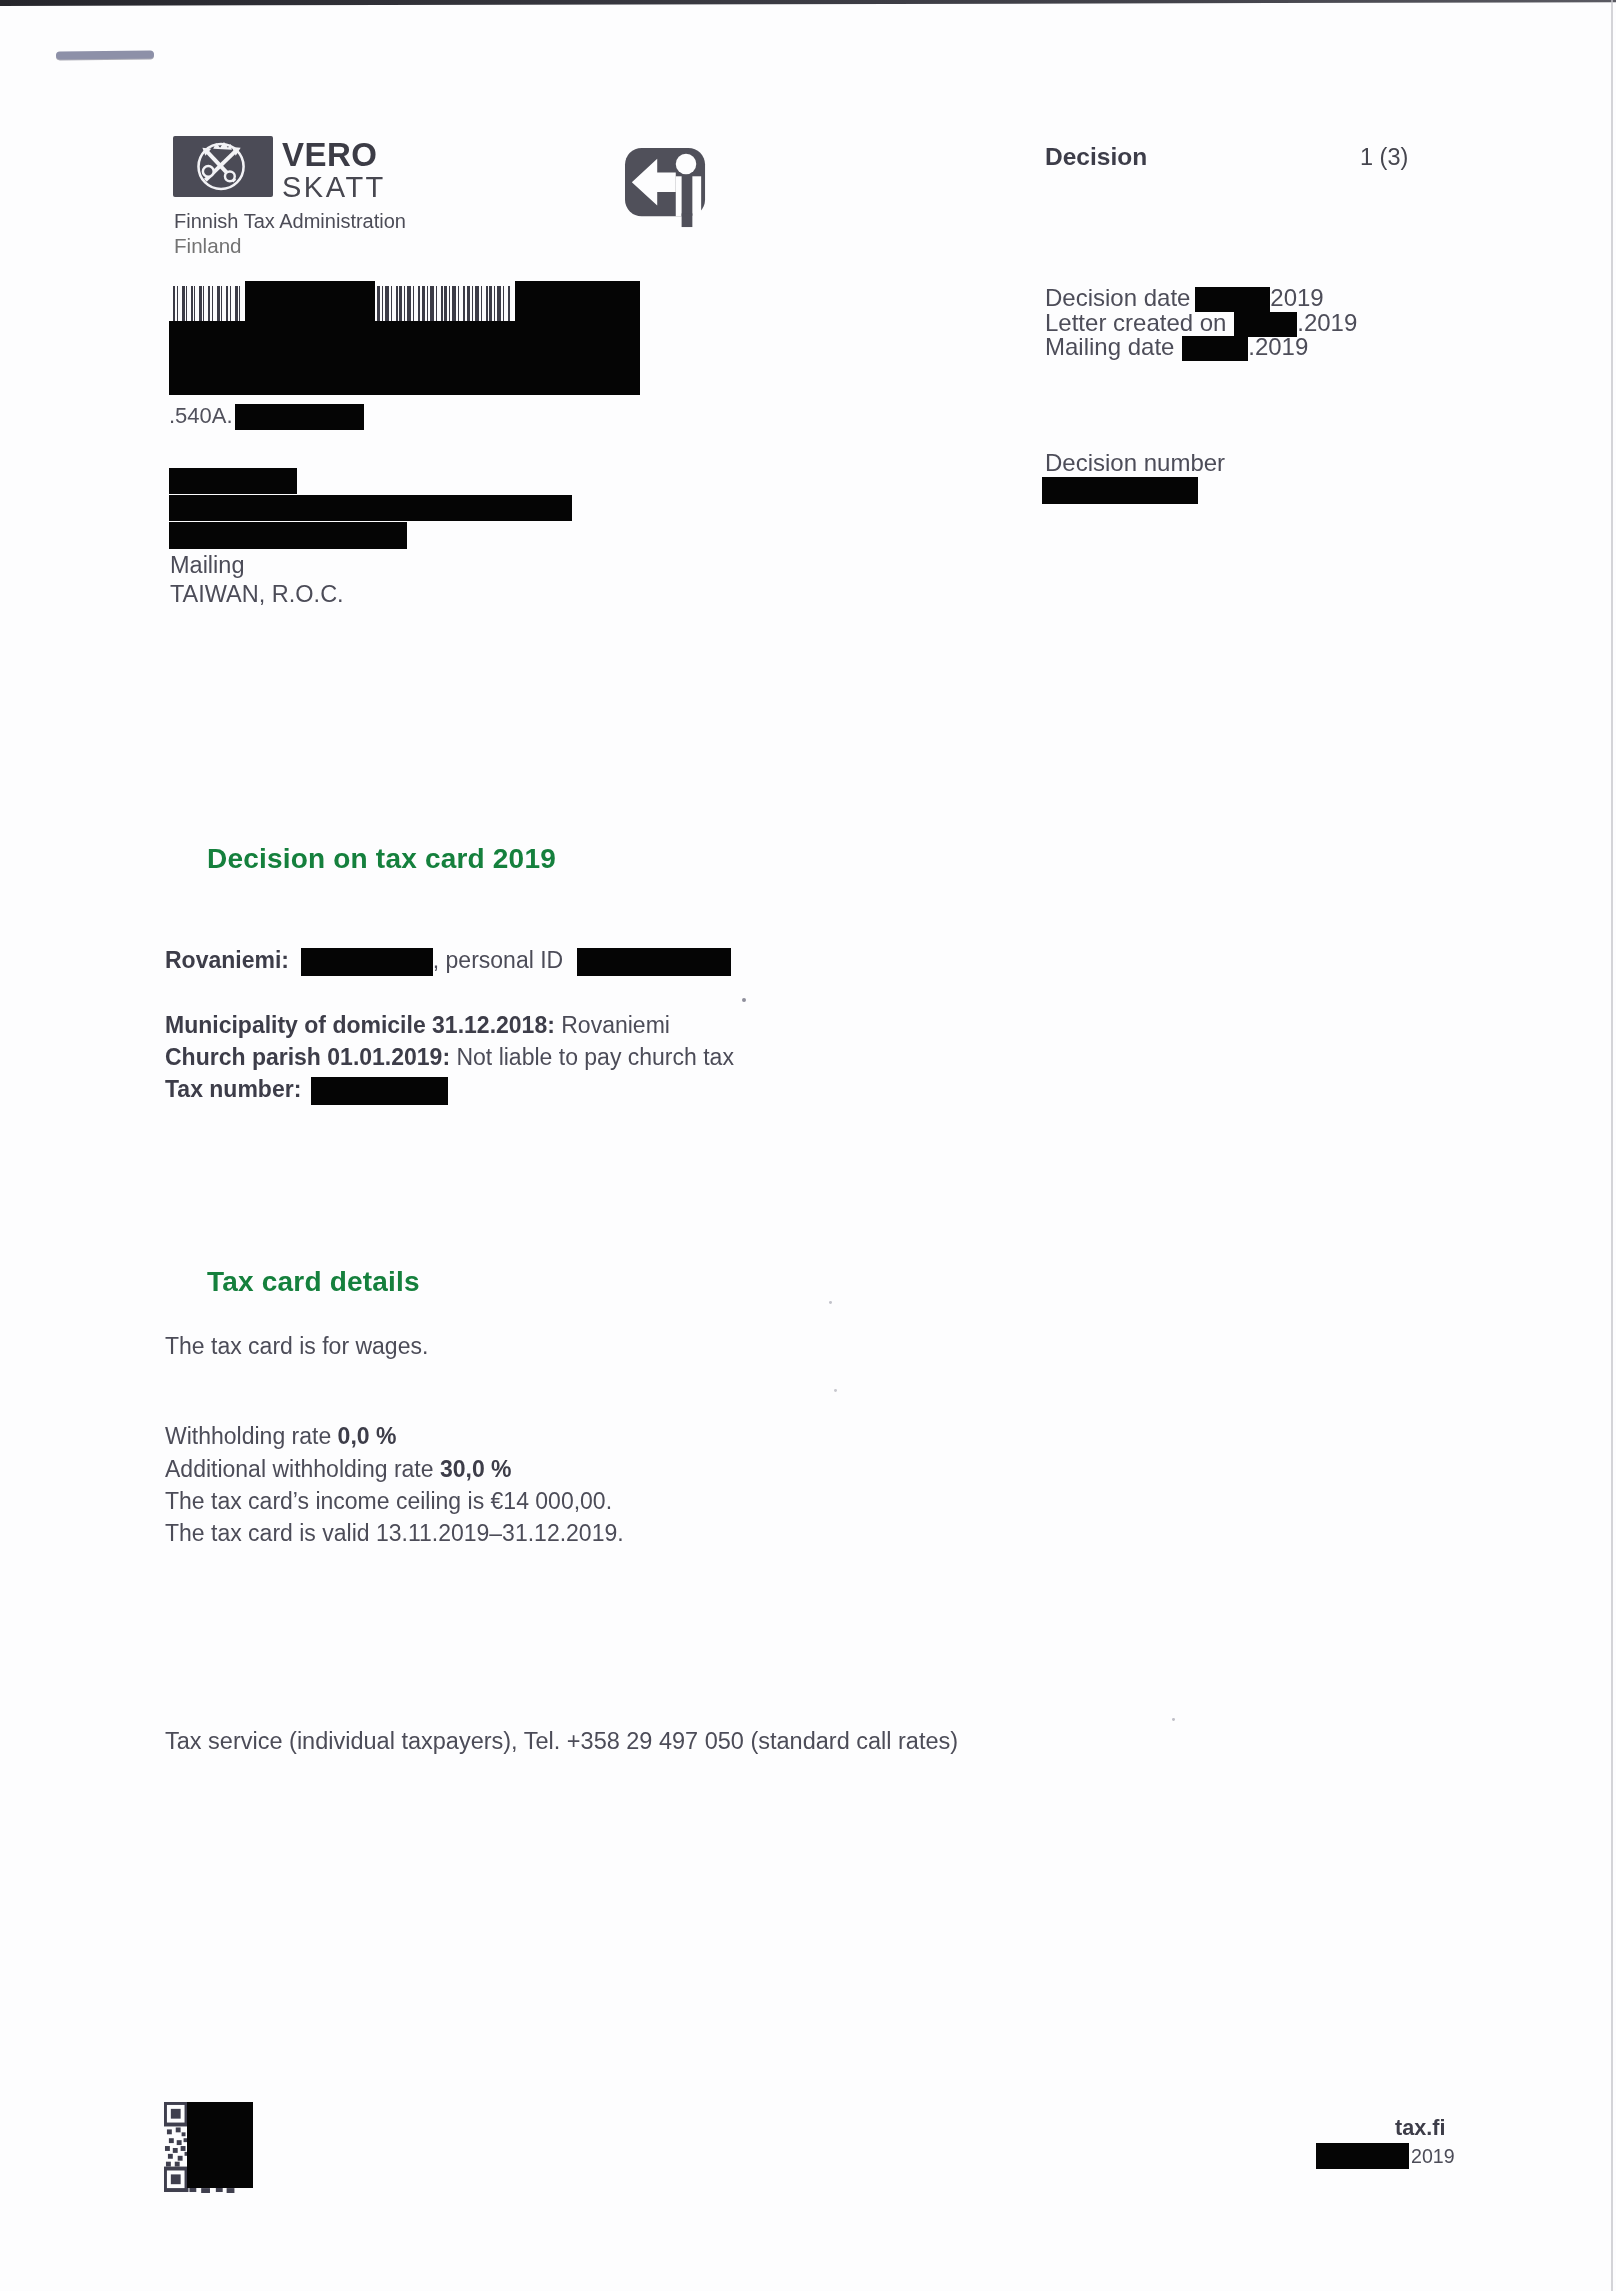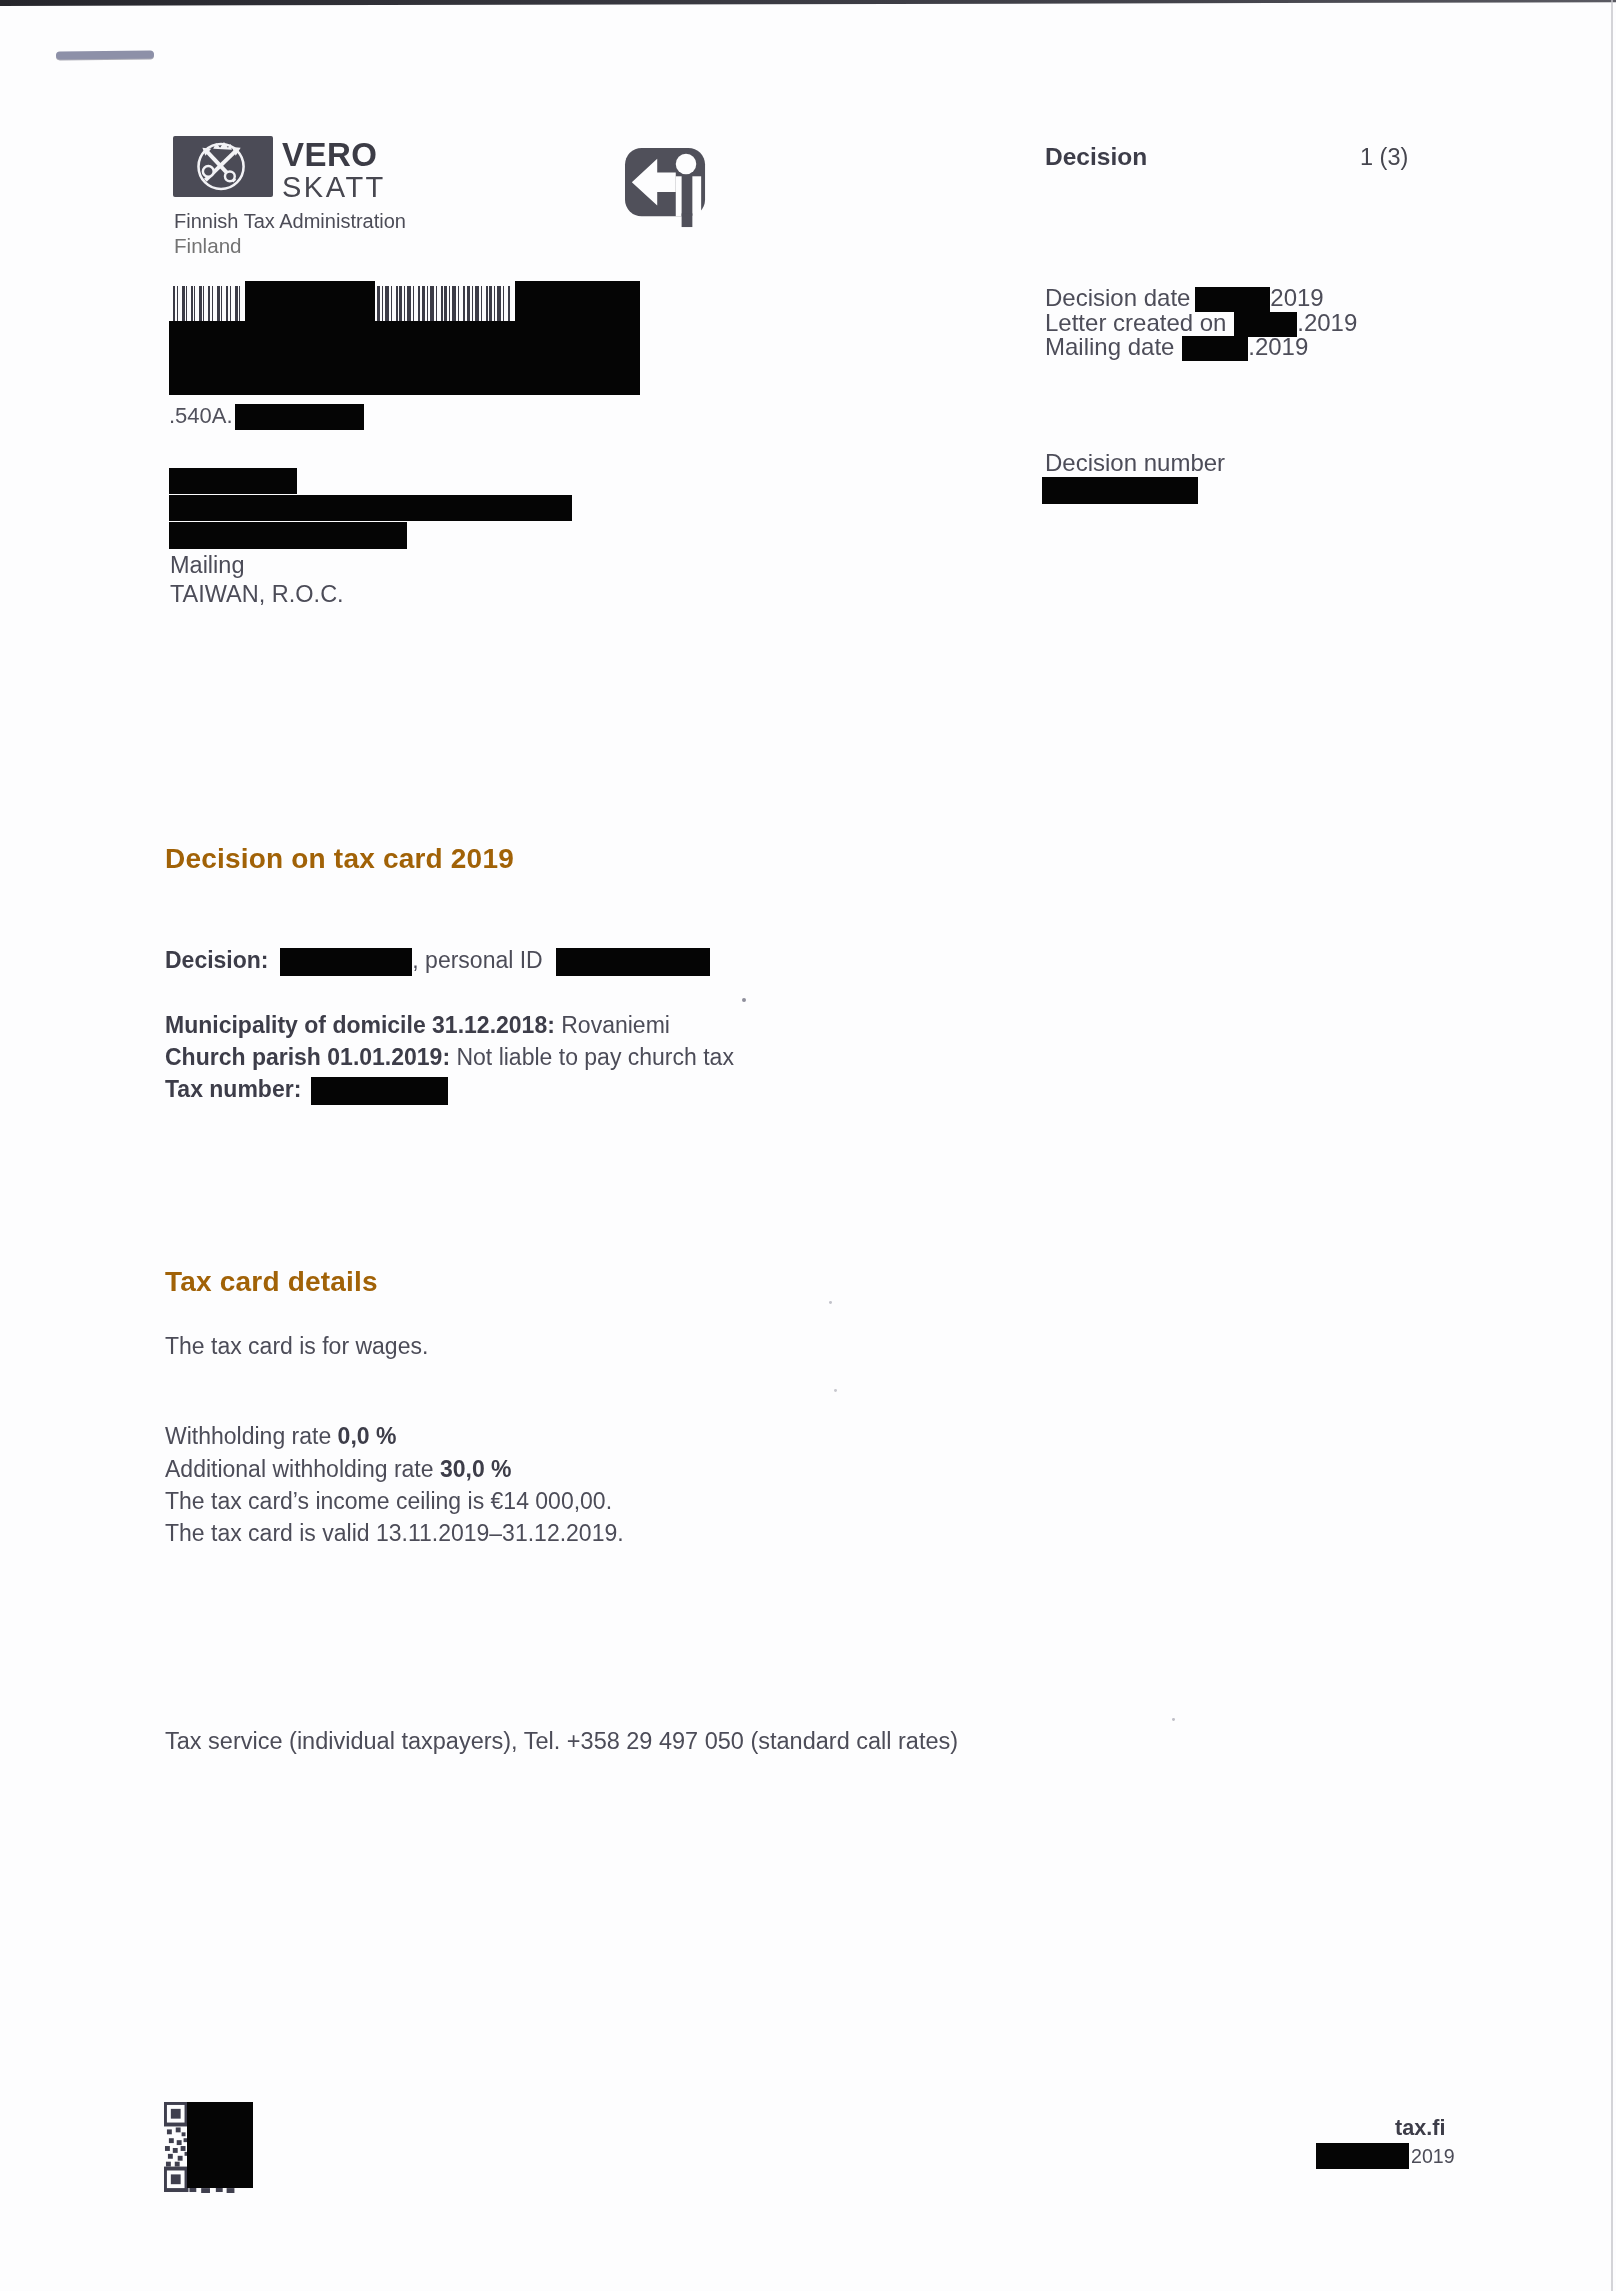--- a/index.html
+++ b/index.html
@@ -6,21 +6,21 @@
   body{
     width:1616px;height:2292px;position:relative;overflow:hidden;
     background:#fdfdfe;
     font-family:"Liberation Sans", sans-serif;
     color:#4b4b57;
   }
   .abs{position:absolute;white-space:nowrap;}
   .b{font-weight:bold;color:#3d3d49;}
   .redact{background:#050505;display:inline-block;vertical-align:middle;}
   .redact-abs{position:absolute;background:#050505;}
-  .h1{font-size:28px;font-weight:bold;color:#a16207;letter-spacing:0.2px;}
+  .h1{font-size:28px;font-weight:bold;color:#15803d;letter-spacing:0.2px;margin-left:42px;}
   .body-line{font-size:23px;color:#4c4c58;}
   .meta-line{font-size:24px;line-height:24.5px;color:#4d4d59;text-align:right;}
   .speck{position:absolute;border-radius:50%;}
   .bc{height:35px;display:inline-block;}
   .bc1{
     width:70px;
     background:repeating-linear-gradient(90deg,
       #3b3b46 0 2px, #fbfbfc 2px 3.9px, #3b3b46 3.9px 4.9px, #fbfbfc 4.9px 8.8px,
       #3b3b46 8.8px 11.8px, #fbfbfc 11.8px 12.7px, #3b3b46 12.7px 13.7px, #fbfbfc 13.7px 17.6px);
   }
@@ -103,21 +103,21 @@
 
 <div class="redact-abs" style="left:169px;top:468px;width:128px;height:25.5px;"></div>
 <div class="redact-abs" style="left:169px;top:495px;width:403px;height:25.5px;"></div>
 <div class="redact-abs" style="left:169px;top:522px;width:238px;height:26.5px;"></div>
 <div class="abs" style="left:170px;top:552px;font-size:23.5px;color:#4c4c58;">Mailing</div>
 <div class="abs" style="left:170px;top:581px;font-size:23.5px;color:#4c4c58;">TAIWAN, R.O.C.</div>
 
 <div class="abs h1" style="left:165px;top:843px;">Decision on tax card 2019</div>
 
 <div class="abs body-line" style="left:165px;top:947px;">
-  <span class="b">Decision:</span><span class="redact" style="width:132px;height:27.4px;margin-left:11.8px;"></span><span>, personal ID</span><span class="redact" style="width:154px;height:27.4px;margin-left:13.7px;"></span>
+  <span class="b">Rovaniemi:</span><span class="redact" style="width:132px;height:27.4px;margin-left:11.8px;"></span><span>, personal ID</span><span class="redact" style="width:154px;height:27.4px;margin-left:13.7px;"></span>
 </div>
 
 <div class="abs body-line" style="left:165px;top:1012px;">
   <span class="b">Municipality of domicile 31.12.2018:</span>
   <span>Rovaniemi</span>
 </div>
 <div class="abs body-line" style="left:165px;top:1044px;">
   <span class="b">Church parish 01.01.2019:</span>
   <span>Not liable to pay church tax</span>
 </div>

